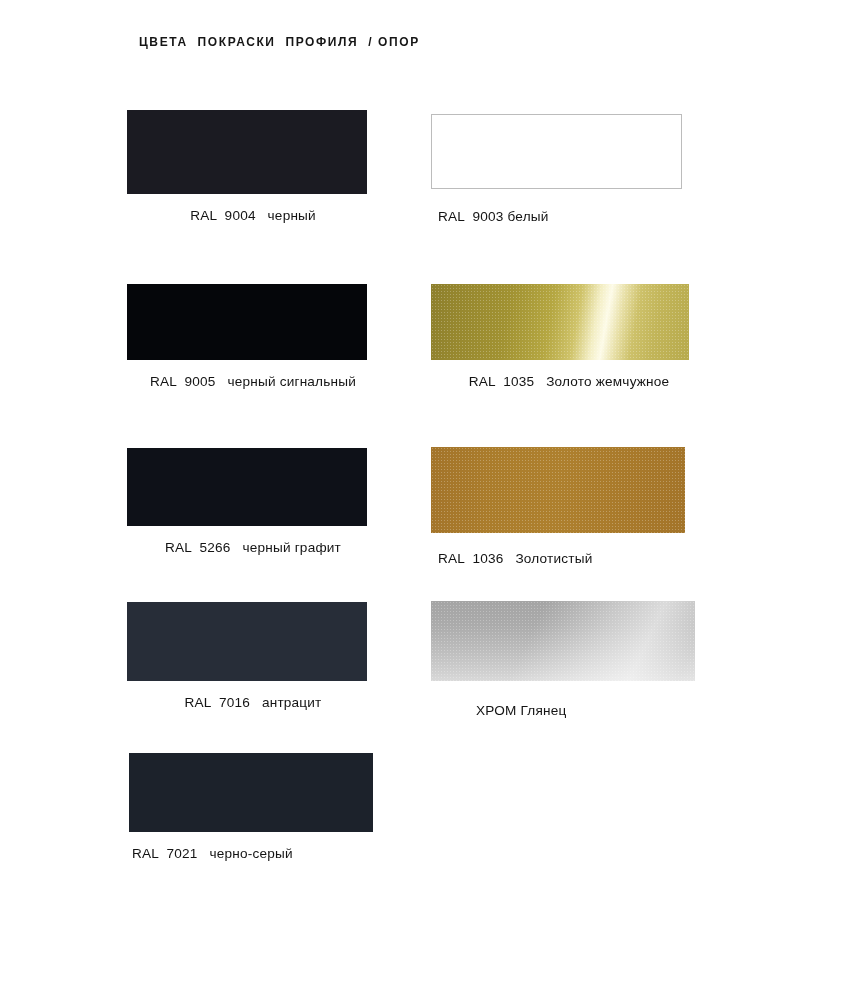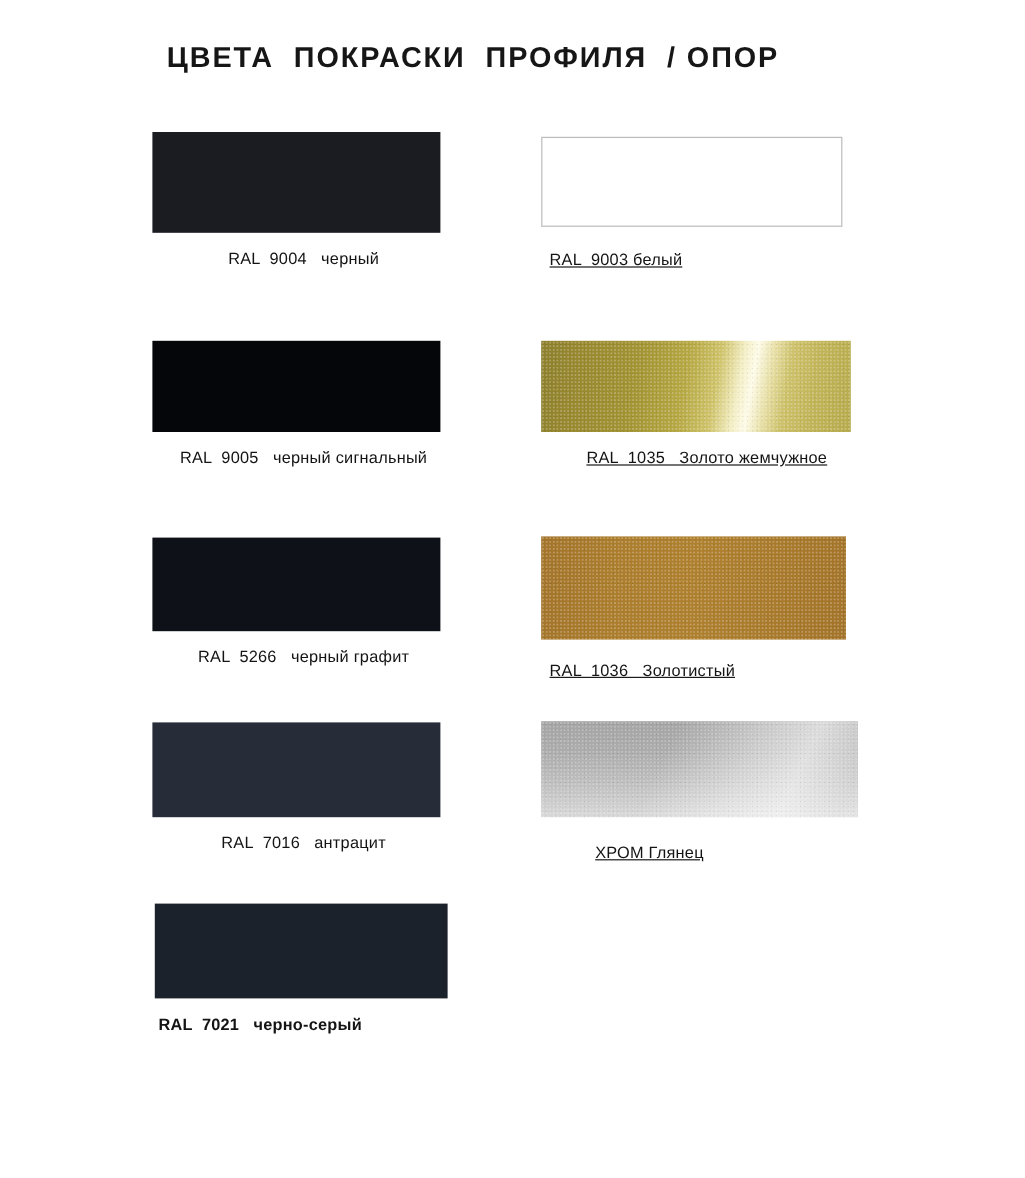--- a/index.html
+++ b/index.html
@@ -21,21 +21,21 @@
     position: relative;
     width: 854px;
     height: 982px;
     background: #ffffff;
   }
 
   .page-title {
     position: absolute;
     left: 139px;
     top: 35px;
-    font-size: 24px;
+    font-size: 12px;
     font-weight: bold;
     letter-spacing: 1.6px;
     color: #161616;
     white-space: pre;
   }
 
   .grid {
     position: absolute;
     left: 0;
     top: 110px;
@@ -45,21 +45,21 @@
   .row {
     position: relative;
     height: 160px;
   }
 
   .cell {
     position: absolute;
     top: 0;
   }
   .cell.col-left  { left: 127px; }
-  .cell.col-right { left: 451px; text-decoration: underline; }
+  .cell.col-right { left: 431px; }
 
   .swatch {
     position: relative;
     display: block;
     box-sizing: border-box;
   }
 
   .swatch.bordered {
     border: 1px solid #bcbcbc;
   }
@@ -166,21 +166,21 @@
                       linear-gradient(180deg,
                         #a4a4a4 0%,
                         #ababab 30%,
                         #bdbdbd 62%,
                         #cfcfcf 88%,
                         #d9d9d9 100%);"></div>
         <div class="caption caption-indent-3" style="margin-top:22px;">ХРОМ Глянец</div>
       </div>
     </div>
 
-    <div class="row" style="height:150px;font-weight:bold;">
+    <div class="row" style="height:150px;">
       <div class="cell col-left" style="left:129px;">
         <div class="swatch" style="width:244px;height:79px;background:#1c222b;margin-top:13px;"></div>
         <div class="caption" style="margin-left:3px;">RAL  7021   черно-серый</div>
       </div>
     </div>
 
   </div>
 </div>
 
 </body></html>

